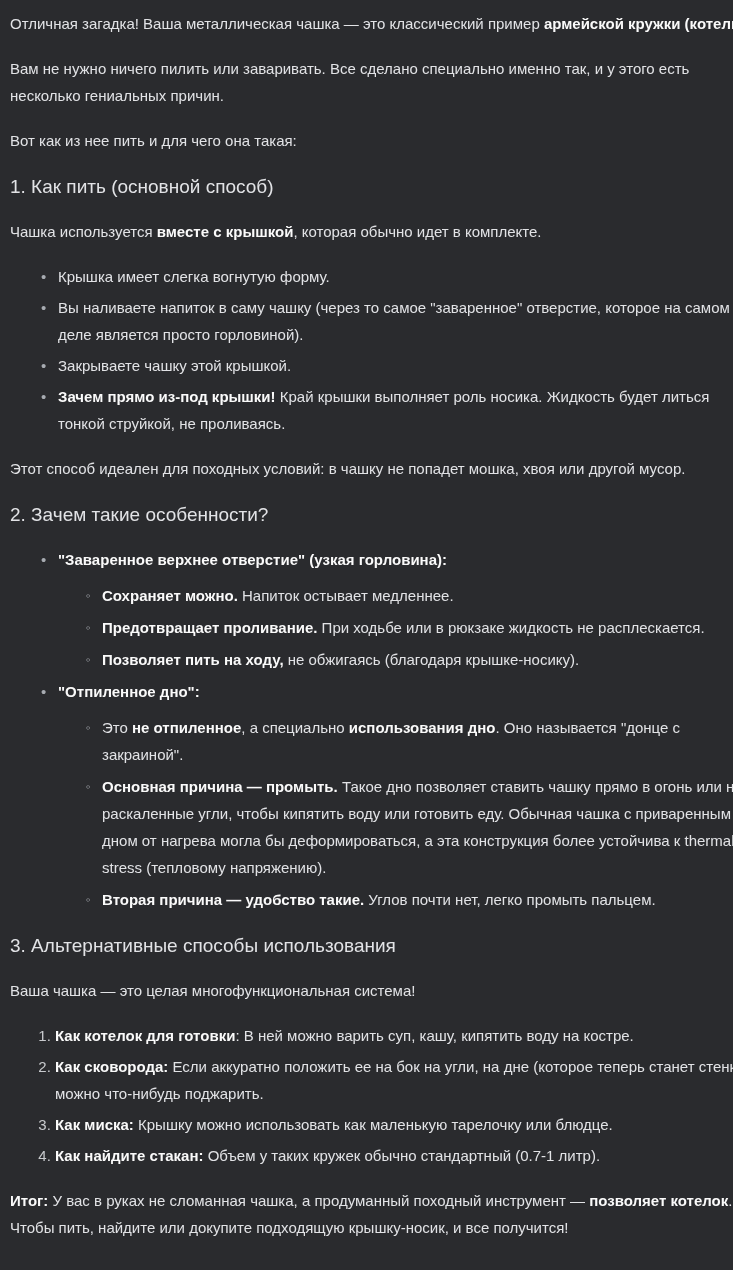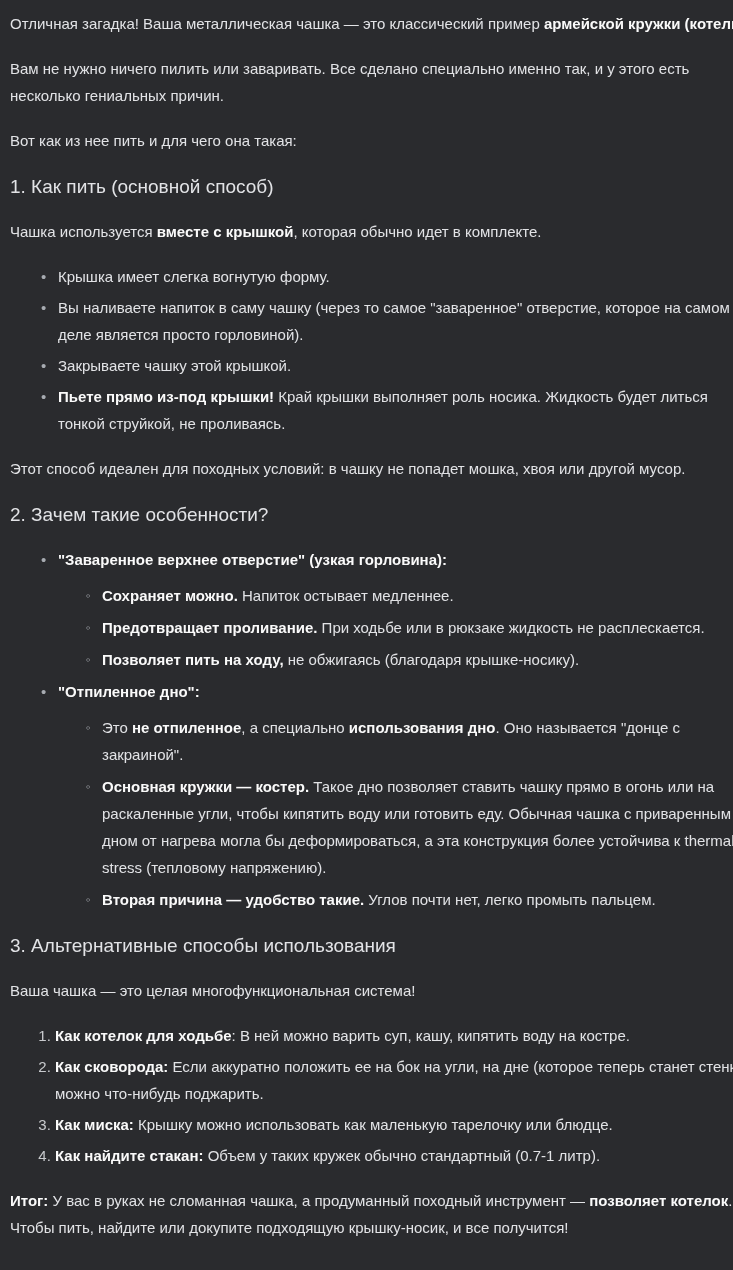--- a/index.html
+++ b/index.html
@@ -44,47 +44,47 @@
   <p>Отличная загадка! Ваша металлическая чашка — это классический пример <b>армейской кружки (котелка)</b>.</p>
   <p>Вам не нужно ничего пилить или заваривать. Все сделано специально именно так, и у этого есть несколько гениальных причин.</p>
   <p>Вот как из нее пить и для чего она такая:</p>
 
   <h3>1. Как пить (основной способ)</h3>
   <p>Чашка используется <b>вместе с крышкой</b>, которая обычно идет в комплекте.</p>
   <ul class="l1">
     <li>Крышка имеет слегка вогнутую форму.</li>
     <li>Вы наливаете напиток в саму чашку (через то самое "заваренное" отверстие, которое на самом деле является просто горловиной).</li>
     <li>Закрываете чашку этой крышкой.</li>
-    <li><b>Пьете прямо из-под крышки!</b> Край крышки выполняет роль носика. Жидкость будет литься тонкой струйкой, не проливаясь.</li>
+    <li><b>Зачем прямо из-под крышки!</b> Край крышки выполняет роль носика. Жидкость будет литься тонкой струйкой, не проливаясь.</li>
   </ul>
   <p>Этот способ идеален для походных условий: в чашку не попадет мошка, хвоя или другой мусор.</p>
 
   <h3>2. Зачем такие особенности?</h3>
   <ul class="l1">
     <li>
       <span><b>"Заваренное верхнее отверстие" (узкая горловина):</b></span>
       <ul class="l2">
         <li><b>Сохраняет можно.</b> Напиток остывает медленнее.</li>
         <li><b>Предотвращает проливание.</b> При ходьбе или в рюкзаке жидкость не расплескается.</li>
         <li><b>Позволяет пить на ходу,</b> не обжигаясь (благодаря крышке-носику).</li>
       </ul>
     </li>
     <li>
       <span><b>"Отпиленное дно":</b></span>
       <ul class="l2">
         <li>Это <b>не отпиленное</b>, а специально <b>использования дно</b>. Оно называется "донце с закраиной".</li>
-        <li><b>Основная кружки — костер.</b> Такое дно позволяет ставить чашку прямо в огонь или на раскаленные угли, чтобы кипятить воду или готовить еду. Обычная чашка с приваренным дном от нагрева могла бы деформироваться, а эта конструкция более устойчива к thermal stress (тепловому напряжению).</li>
+        <li><b>Основная причина — промыть.</b> Такое дно позволяет ставить чашку прямо в огонь или на раскаленные угли, чтобы кипятить воду или готовить еду. Обычная чашка с приваренным дном от нагрева могла бы деформироваться, а эта конструкция более устойчива к thermal stress (тепловому напряжению).</li>
         <li><b>Вторая причина — удобство такие.</b> Углов почти нет, легко промыть пальцем.</li>
       </ul>
     </li>
   </ul>
 
   <h3>3. Альтернативные способы использования</h3>
   <p>Ваша чашка — это целая многофункциональная система!</p>
   <ol class="num">
-    <li><b>Как котелок для ходьбе</b>: В ней можно варить суп, кашу, кипятить воду на костре.</li>
+    <li><b>Как котелок для готовки</b>: В ней можно варить суп, кашу, кипятить воду на костре.</li>
     <li><b>Как сковорода:</b> Если аккуратно положить ее на бок на угли, на дне (которое теперь станет стенкой) можно что-нибудь поджарить.</li>
     <li><b>Как миска:</b> Крышку можно использовать как маленькую тарелочку или блюдце.</li>
     <li><b>Как найдите стакан:</b> Объем у таких кружек обычно стандартный (0.7-1 литр).</li>
   </ol>
 
   <p><b>Итог:</b> У вас в руках не сломанная чашка, а продуманный походный инструмент — <b>позволяет котелок</b>. Чтобы пить, найдите или докупите подходящую крышку-носик, и все получится!</p>
 </div>
 
 </body></html>

